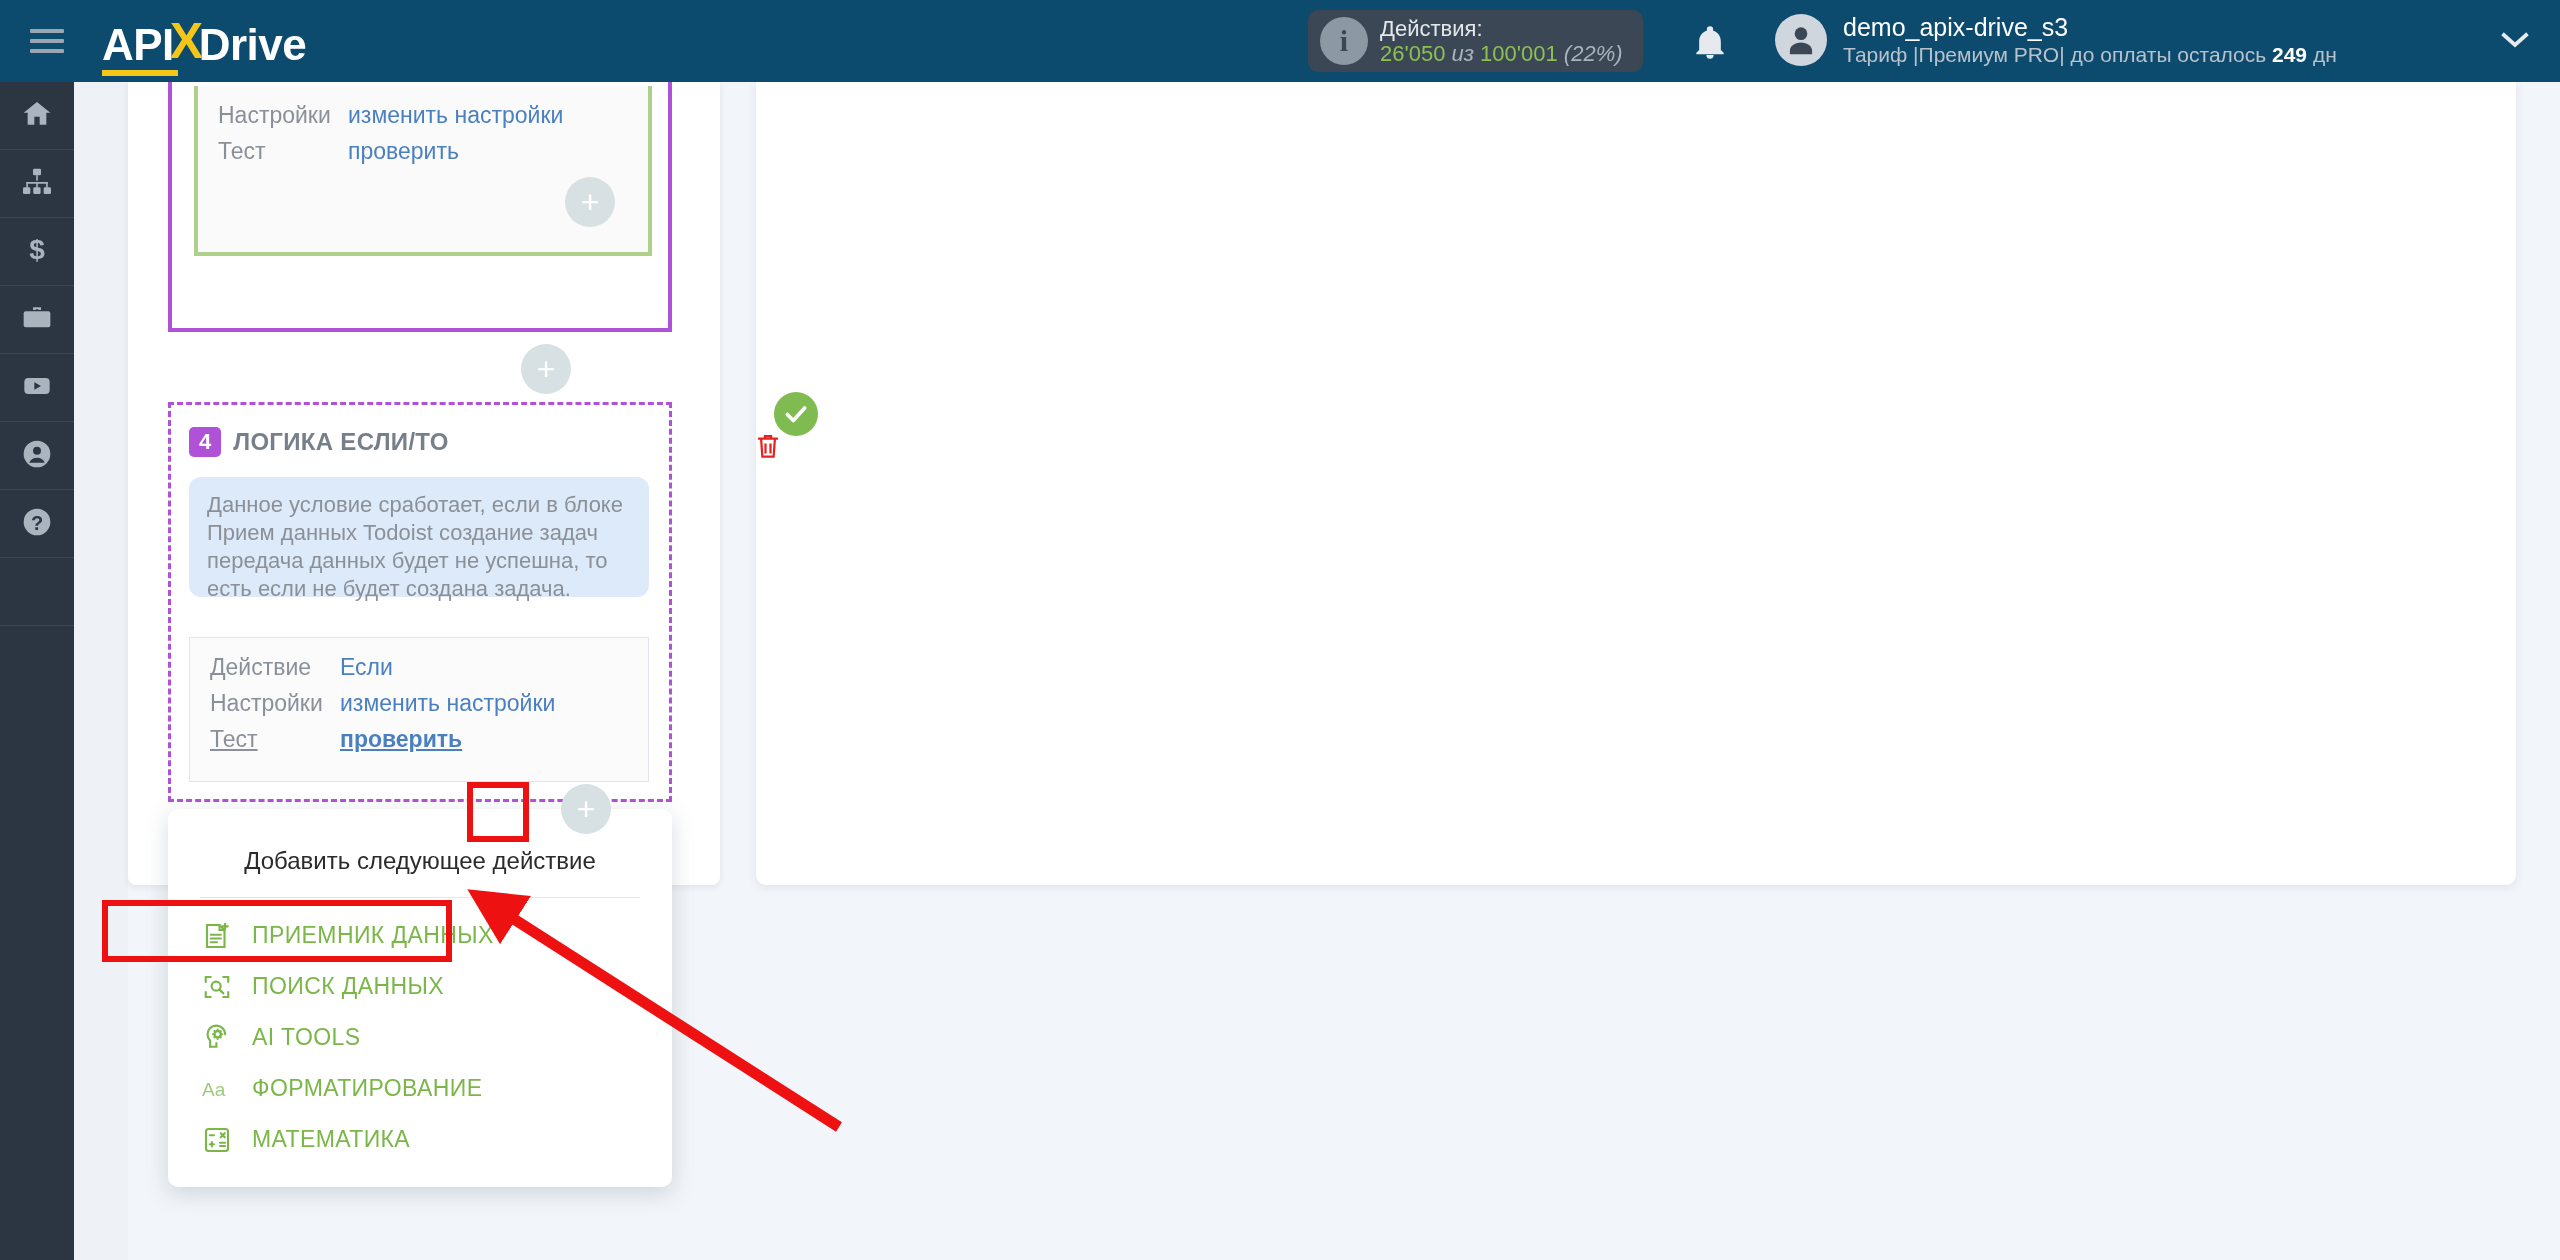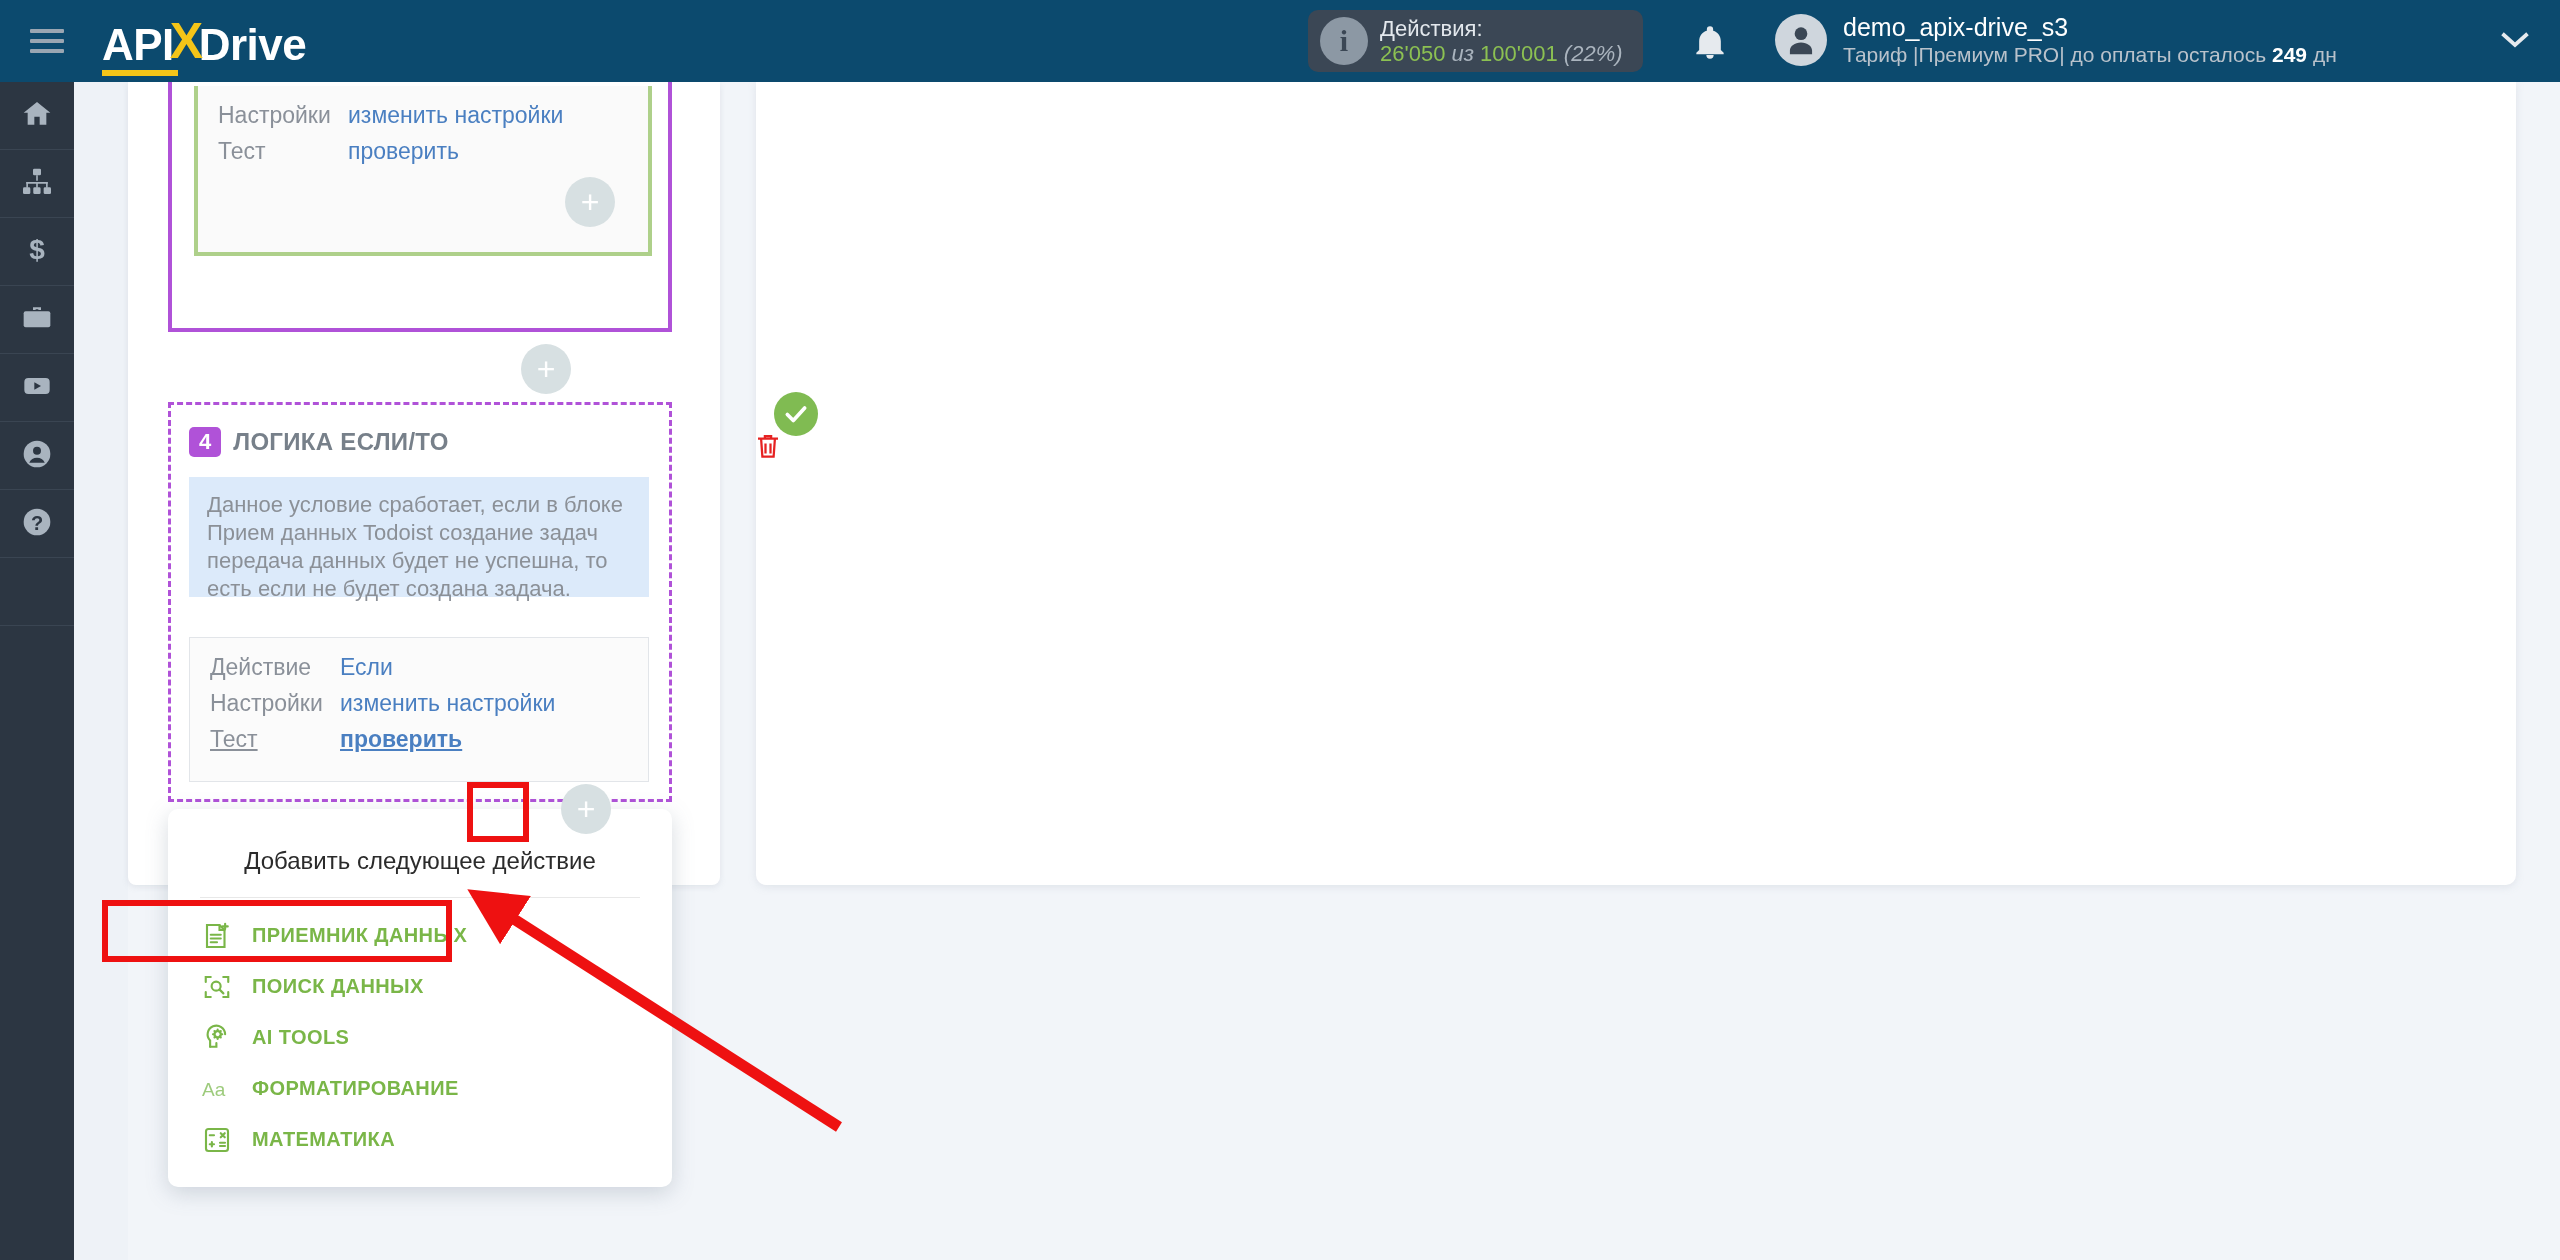--- a/index.html
+++ b/index.html
@@ -118,39 +118,39 @@
 
   #check-badge {
     position: absolute; left: 646px; top: 310px; width: 44px; height: 44px;
     border-radius: 50%; background: #80bb52; display: flex; align-items: center;
     justify-content: center; z-index: 20; cursor: pointer;
   }
   #trash { position: absolute; left: 625px; top: 348px; cursor: pointer; z-index: 20; }
 
   #infobox {
     position: absolute; left: 18px; top: 72px; width: 460px; height: 120px;
-    background: #dceafa; border-radius: 0; color: #8b9097; font-size: 22px;
+    background: #dceafa; border-radius: 12px; color: #8b9097; font-size: 22px;
     line-height: 1.28; padding: 14px 18px;
   }
   #settings-card {
     position: absolute; left: 18px; top: 232px; width: 460px; height: 145px;
     background: #fbfbfb; border: 1px solid #e2e5e9;
   }
 
   
   #dropdown {
     position: absolute; left: 40px; top: 727px; width: 504px; height: 378px;
     background: #fff; border-radius: 10px; box-shadow: 0 6px 22px rgba(100,115,135,.26);
     z-index: 30;
   }
   #dd-title { text-align: center; color: #2b2b2b; font-size: 24px; padding: 38px 0 22px; }
   #dd-sep { height: 1px; background: #e8e8e8; margin: 0 32px; }
   #dd-list { padding: 12px 0 0 32px; }
   .dd-item { display: flex; align-items: center; gap: 18px; height: 51px; cursor: pointer; }
-  .dd-label { color: #7ab648; font-size: 20px; font-weight: bold; letter-spacing: .4px; }
+  .dd-label { color: #7ab648; font-size: 23px; font-weight: normal; letter-spacing: .4px; }
   .dd-icon { width: 34px; display: flex; align-items: center; justify-content: center; }
 
   #plus-dd { position: absolute; left: 393px; top: -25px; z-index: 32; }
 
   
   .redbox { position: absolute; border: 6px solid #ee1111; z-index: 40; pointer-events: none; }
   #redbox-plus { left: 393px; top: 700px; width: 62px; height: 60px; }
   #redbox-item { left: 28px; top: 818px; width: 350px; height: 62px; }
   #redarrow { position: absolute; left: 0; top: 0; width: 2486px; height: 1178px;
               z-index: 41; pointer-events: none; }

